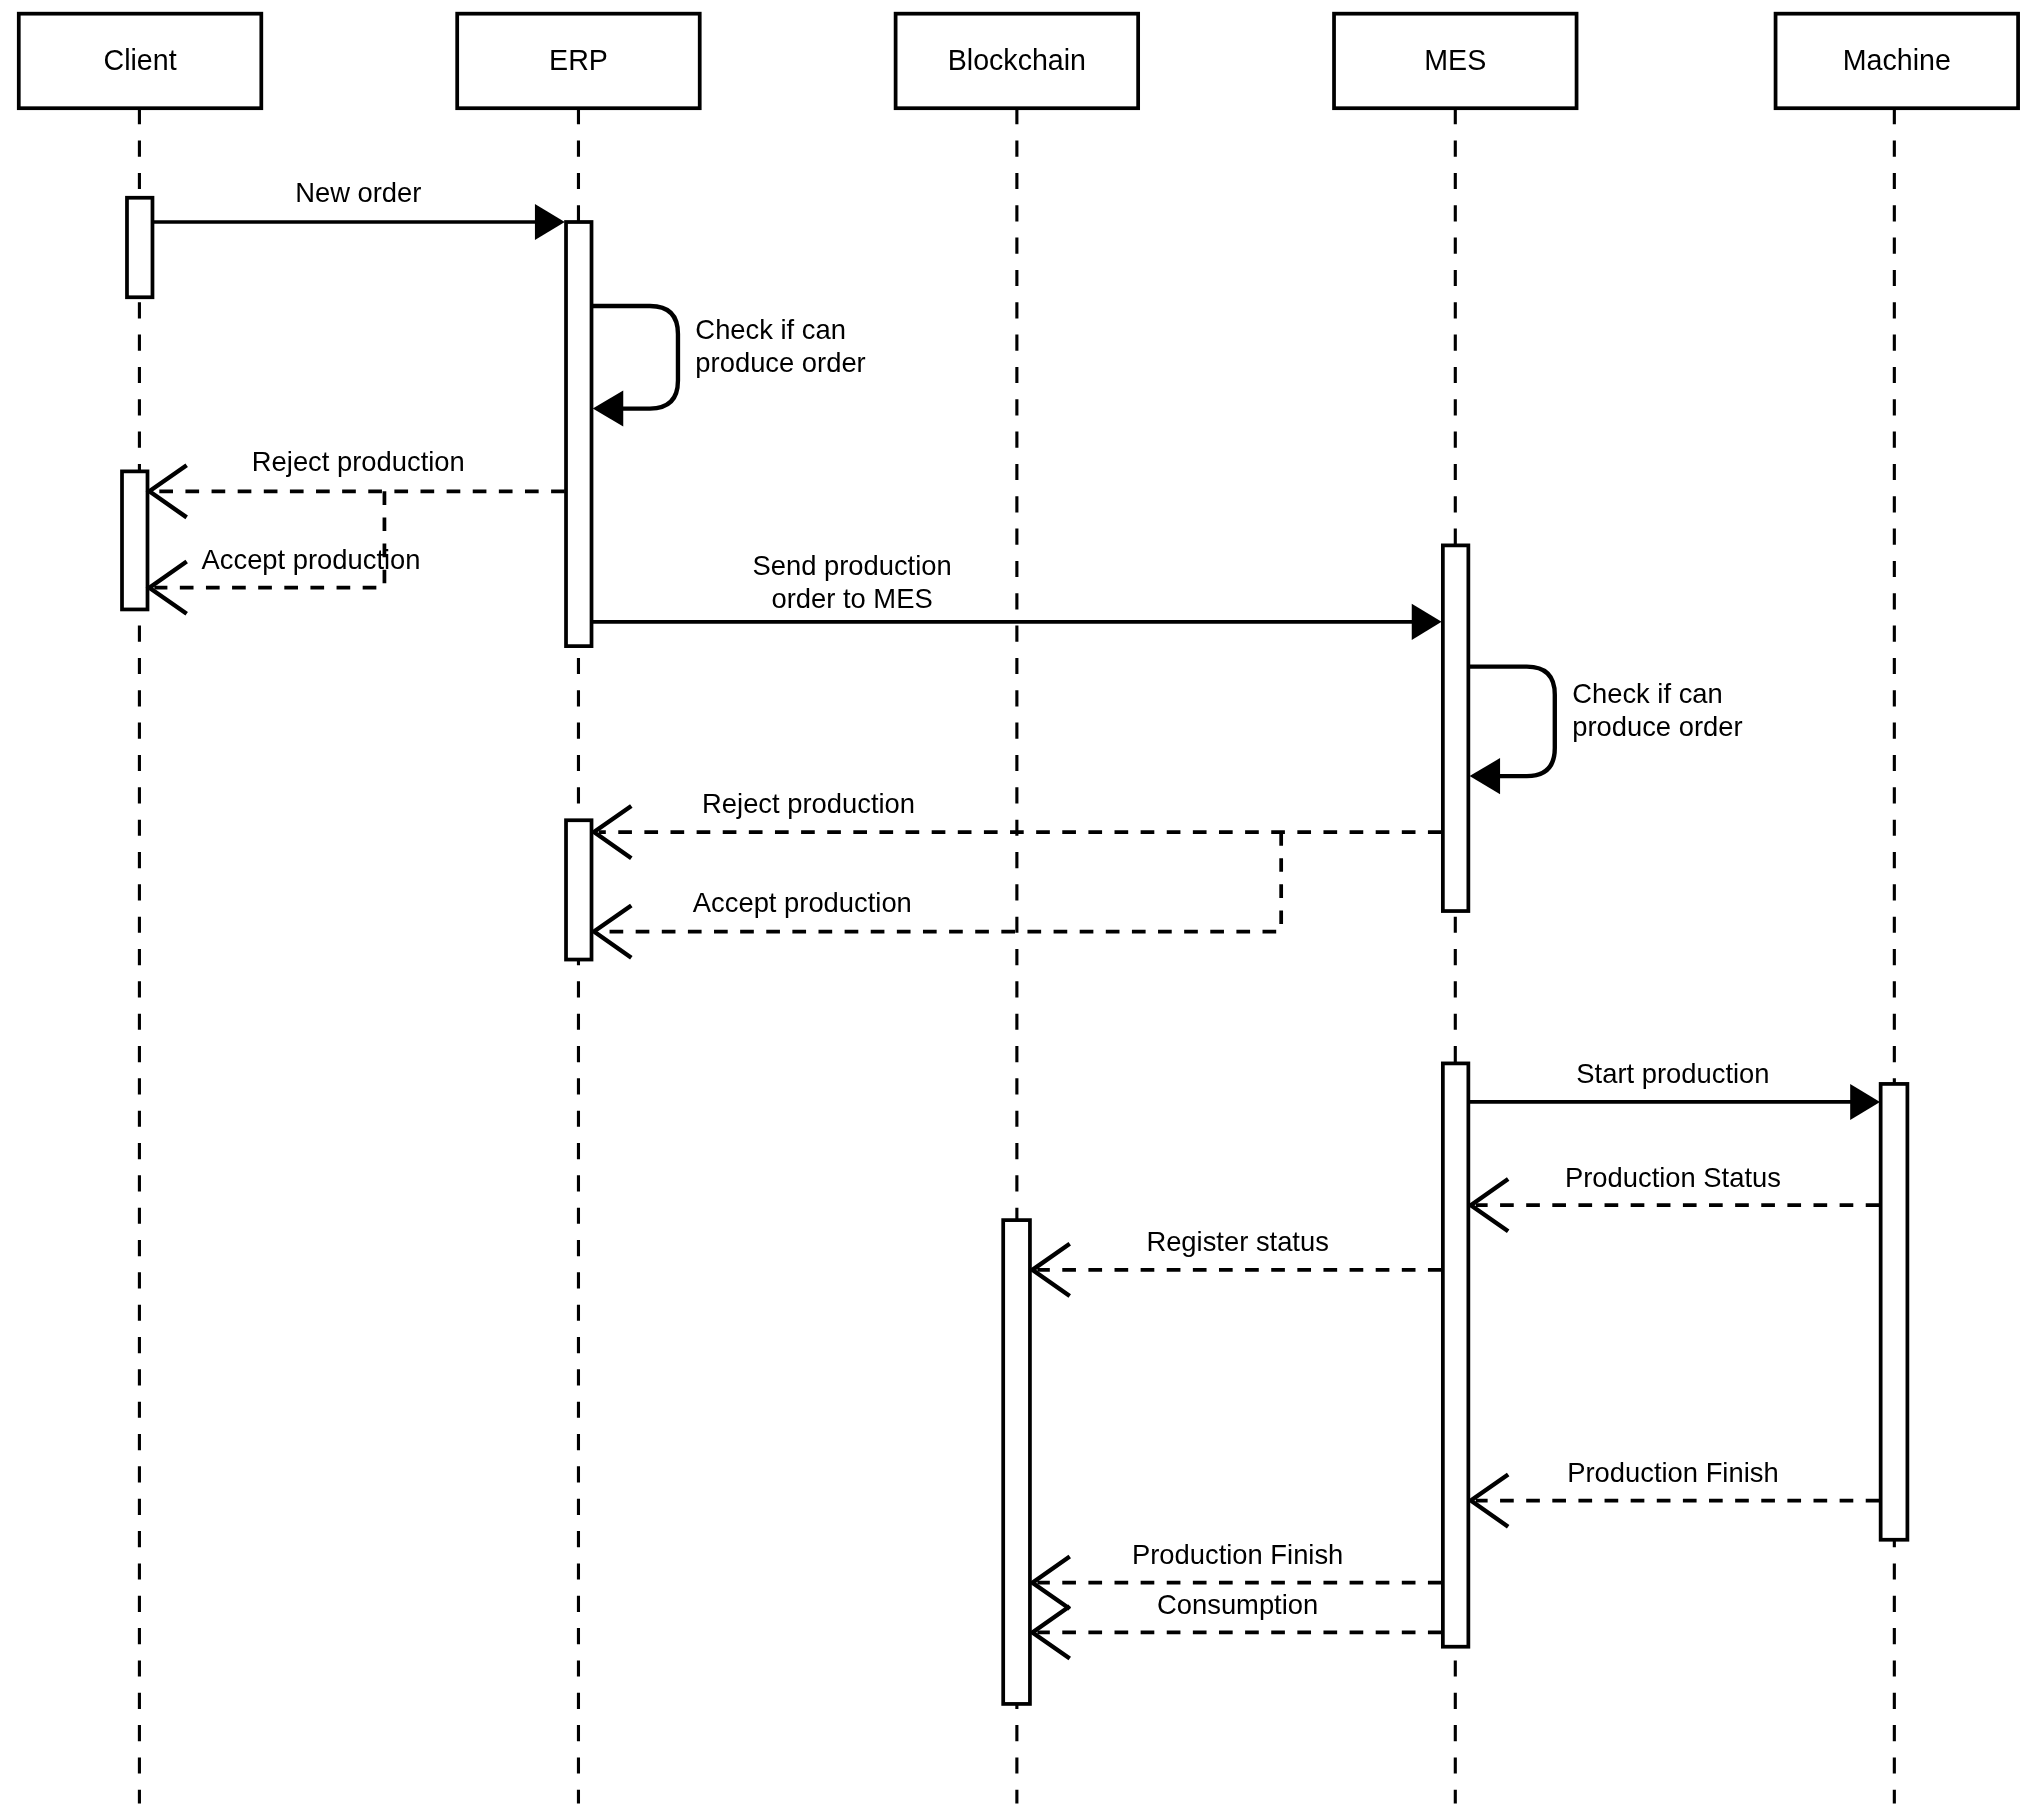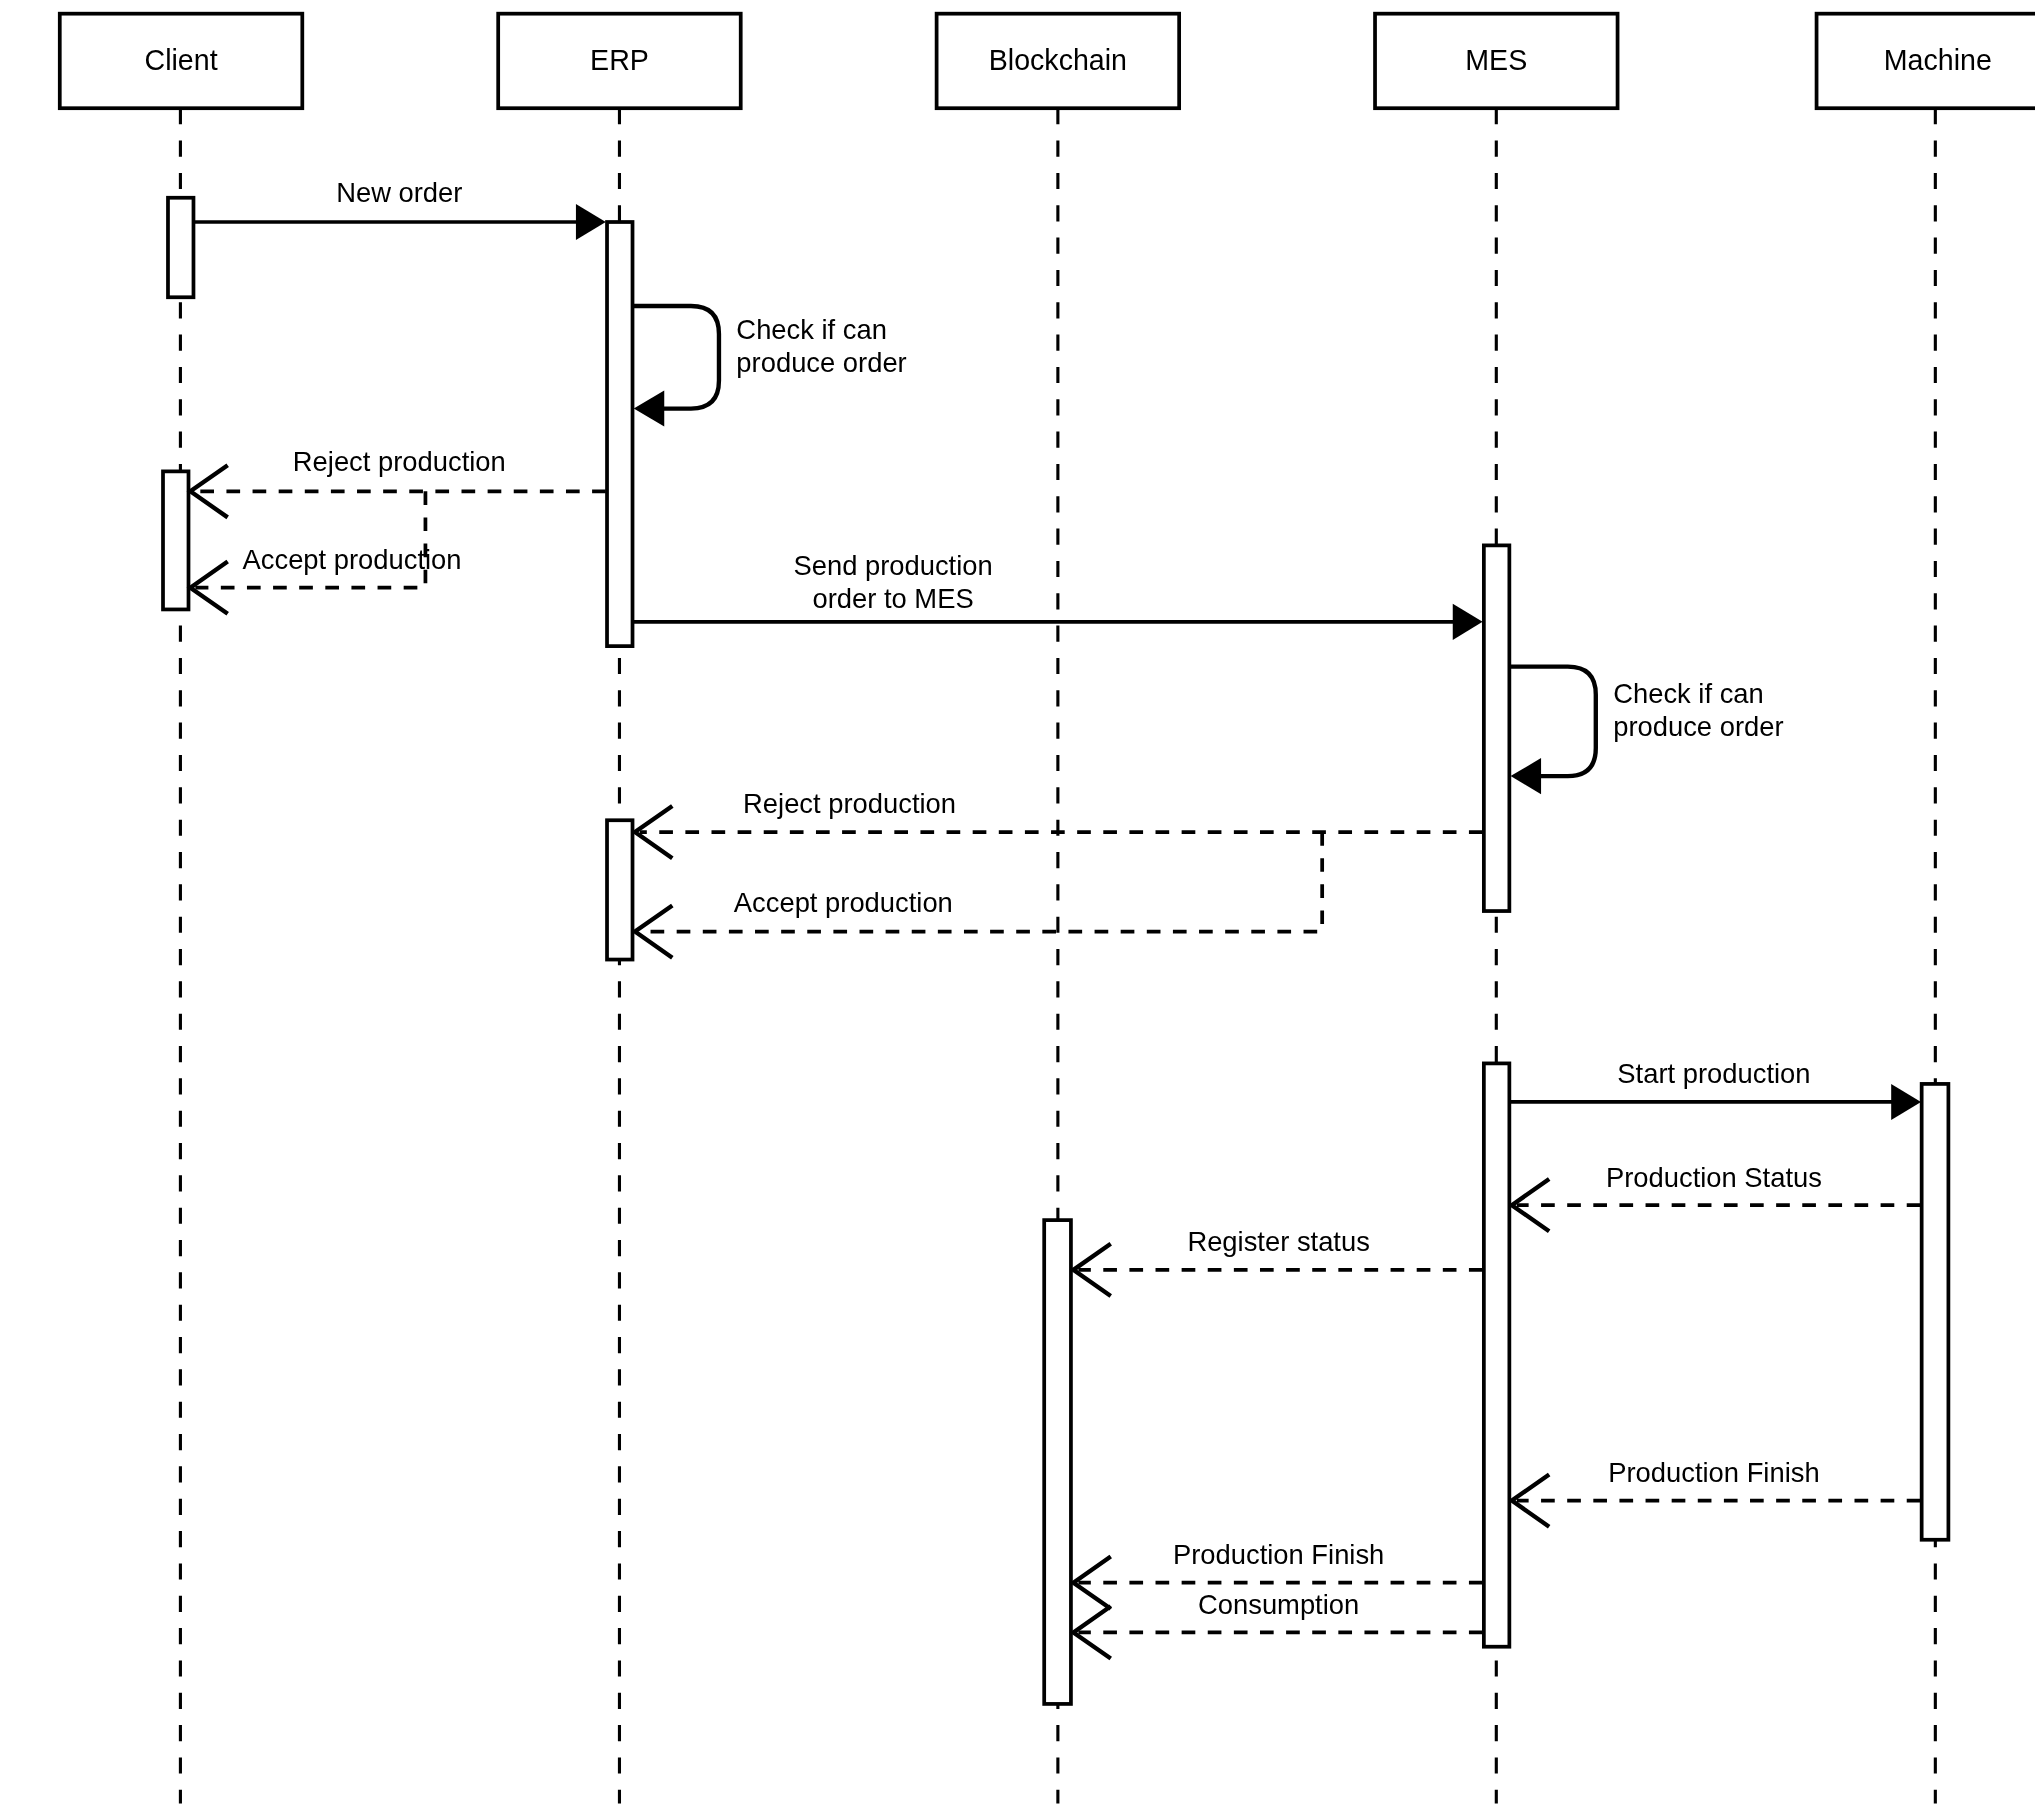--- a/index.html
+++ b/index.html
@@ -12,21 +12,20 @@
     width: 2035px;
     height: 1814px;
     font-family: "Liberation Sans", sans-serif;
     overflow: hidden;
   }
   #diagram-root {
     position: relative;
     width: 1725px;
     height: 1814px;
     background: #ffffff;
-    padding-left: 41px;
   }
   svg#seq {
     display: block;
     width: 2035px;
     height: 1814px;
   }
   .lifeline-box {
     fill: #ffffff;
     stroke: #000000;
     stroke-width: 6;

